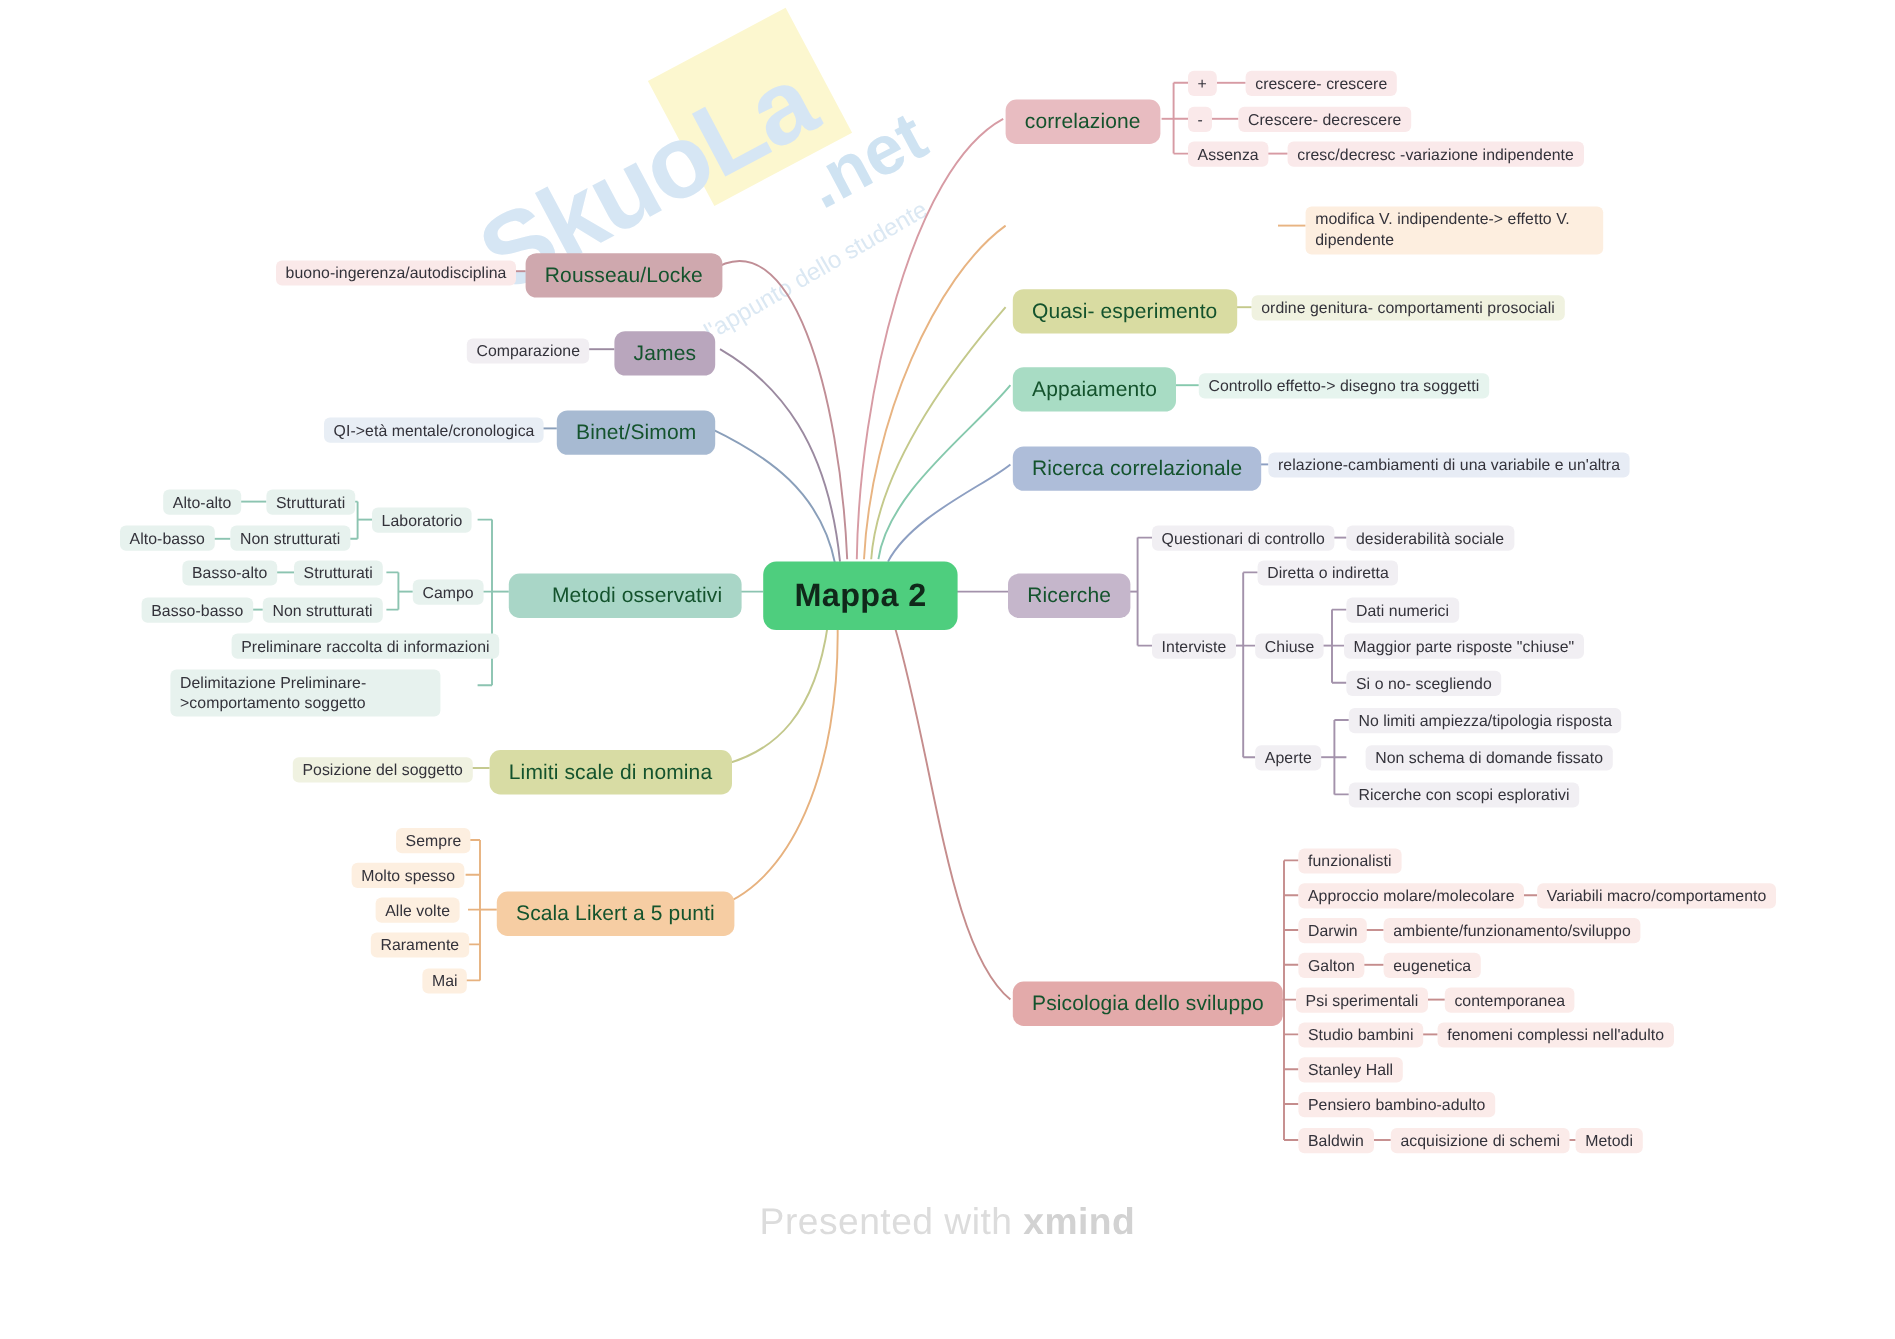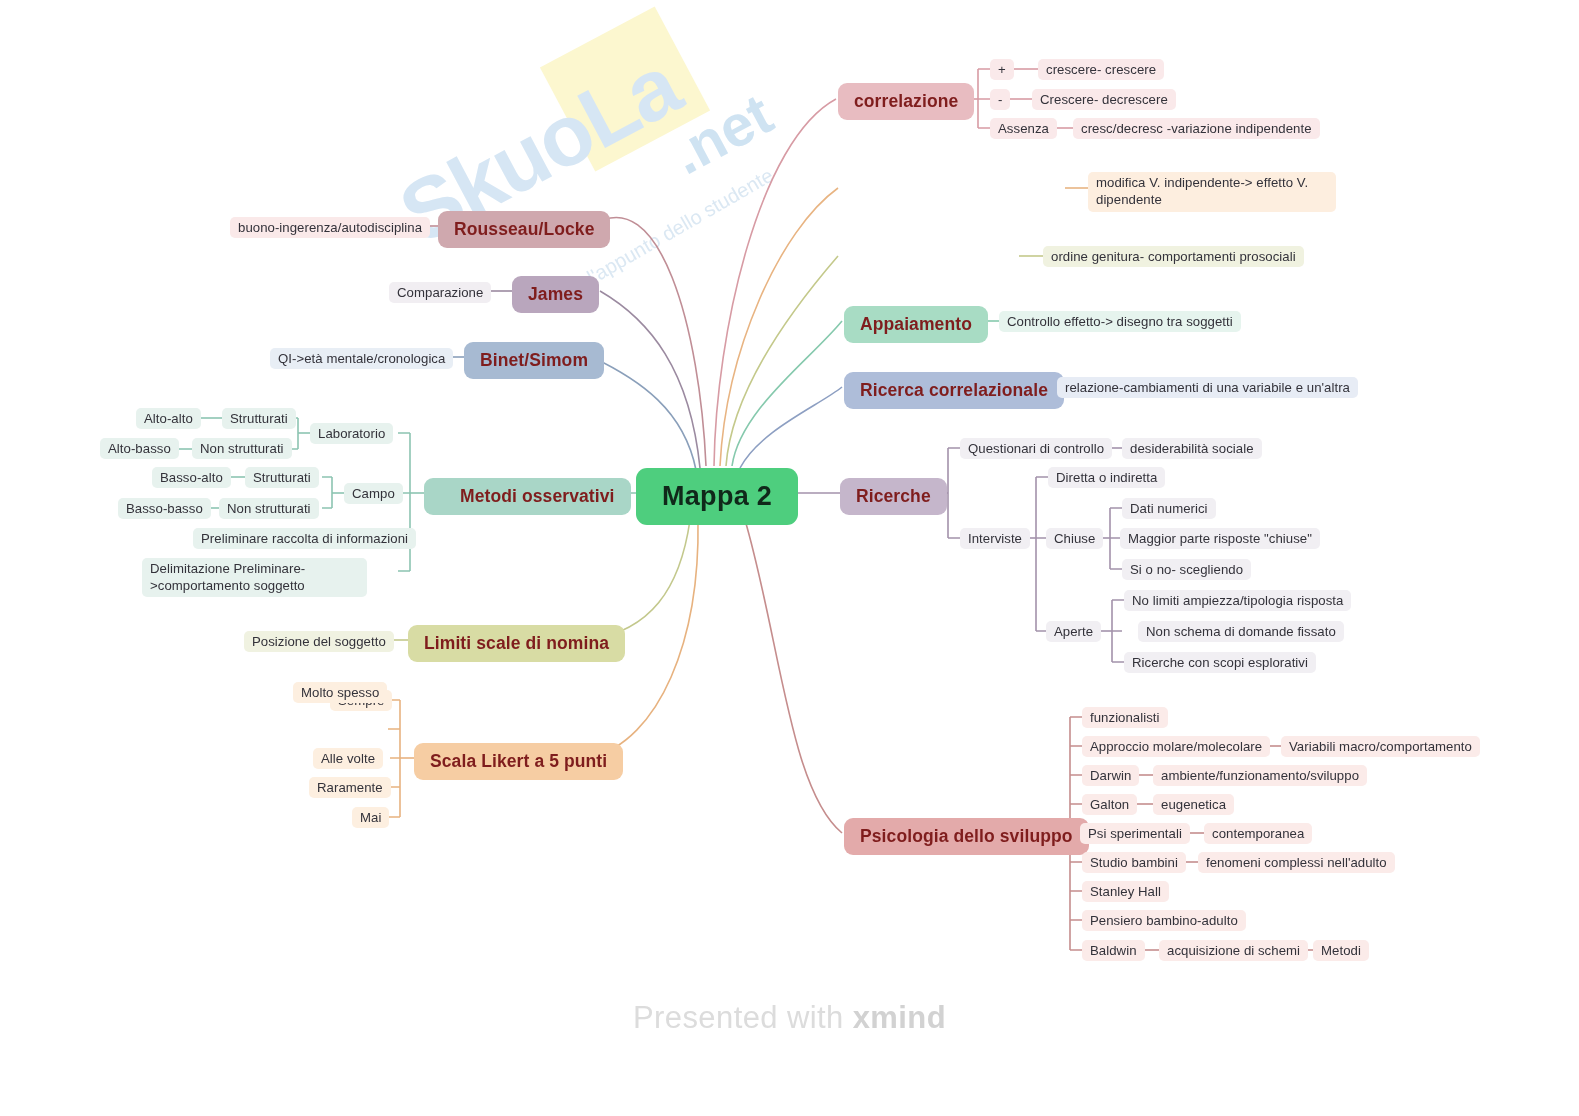--- a/index.html
+++ b/index.html
@@ -46,21 +46,21 @@
   .node { position:absolute; z-index:3; white-space:nowrap; }
 
   .root {
     background:#4ece7e; color:#10281a;
     border-radius:11px; padding:13px 26px;
     font-size:27px; font-weight:bold;
     letter-spacing:.3px;
   }
   .main {
     border-radius:9px; padding:8px 16px;
-    font-size:17.5px; font-weight:bold; color:#7f1d1d;
+    font-size:17.5px; font-weight:normal; color:#14532d;
     letter-spacing:.1px;
   }
   .leaf {
     border-radius:5px; padding:3px 8px;
     font-size:13.2px; color:#33323a;
     letter-spacing:.05px;
   }
   .leaf.wrap { white-space:normal; width:248px; line-height:1.28; }
   .leaf.wrap2 { white-space:normal; width:225px; line-height:1.26; }
 
@@ -177,20 +177,21 @@
   <div class="node main" style="left:838px; top:83px; background:#e8bcc1;">correlazione</div>
   <div class="node leaf" style="left:990px; top:59px; background:#fae9ea;">+</div>
   <div class="node leaf" style="left:1038px; top:59px; background:#fae9ea;">crescere- crescere</div>
   <div class="node leaf" style="left:990px; top:89px; background:#fae9ea;">-</div>
   <div class="node leaf" style="left:1032px; top:89px; background:#fae9ea;">Crescere- decrescere</div>
   <div class="node leaf" style="left:990px; top:118px; background:#fae9ea;">Assenza</div>
   <div class="node leaf" style="left:1073px; top:118px; background:#fae9ea;">cresc/decresc -variazione indipendente</div>
 
   <div class="node leaf wrap" style="left:1088px; top:172px; background:#fdeedf;">modifica V. indipendente-&gt; effetto V. dipendente</div>
 
+  <div class="node main" style="left:844px; top:241px; background:#d9dca2;">Quasi- esperimento</div>
   <div class="node leaf" style="left:1043px; top:246px; background:#f0f2e0;">ordine genitura- comportamenti prosociali</div>
 
   <div class="node main" style="left:844px; top:306px; background:#a8dcc4;">Appaiamento</div>
   <div class="node leaf" style="left:999px; top:311px; background:#e6f4ee;">Controllo effetto-&gt; disegno tra soggetti</div>
 
   <div class="node main" style="left:844px; top:372px; background:#aebdd9;">Ricerca correlazionale</div>
   <div class="node leaf" style="left:1057px; top:377px; background:#e7ecf5;">relazione-cambiamenti di una variabile e un'altra</div>
 
   <div class="node main" style="left:840px; top:478px; background:#c5b6cb;">Ricerche</div>
   <div class="node leaf" style="left:960px; top:438px; background:#f1eff3;">Questionari di controllo</div>
@@ -260,21 +261,21 @@
   <div class="node leaf" style="left:118px; top:498px; background:#e7f2ee;">Basso-basso</div>
 
   <div class="node leaf" style="left:193px; top:528px; background:#e7f2ee;">Preliminare raccolta di informazioni</div>
   <div class="node leaf wrap2" style="left:142px; top:558px; background:#e7f2ee;">Delimitazione Preliminare-&gt;comportamento soggetto</div>
 
   <div class="node main" style="left:408px; top:625px; background:#d8dca4;">Limiti scale di nomina</div>
   <div class="node leaf" style="left:244px; top:631px; background:#f0f2e1;">Posizione del soggetto</div>
 
   <div class="node main" style="left:414px; top:743px; background:#f6cda3;">Scala Likert a 5 punti</div>
   <div class="node leaf" style="left:330px; top:690px; background:#fdefe0;">Sempre</div>
-  <div class="node leaf" style="left:293px; top:682px; background:#fdefe0;">Molto spesso</div>
+  <div class="node leaf" style="left:293px; top:719px; background:#fdefe0;">Molto spesso</div>
   <div class="node leaf" style="left:313px; top:748px; background:#fdefe0;">Alle volte</div>
   <div class="node leaf" style="left:309px; top:777px; background:#fdefe0;">Raramente</div>
   <div class="node leaf" style="left:352px; top:807px; background:#fdefe0;">Mai</div>
 
   <div id="footer">
     <span>Presented with </span><b>xmind</b>
   </div>
 
 </div>
 

